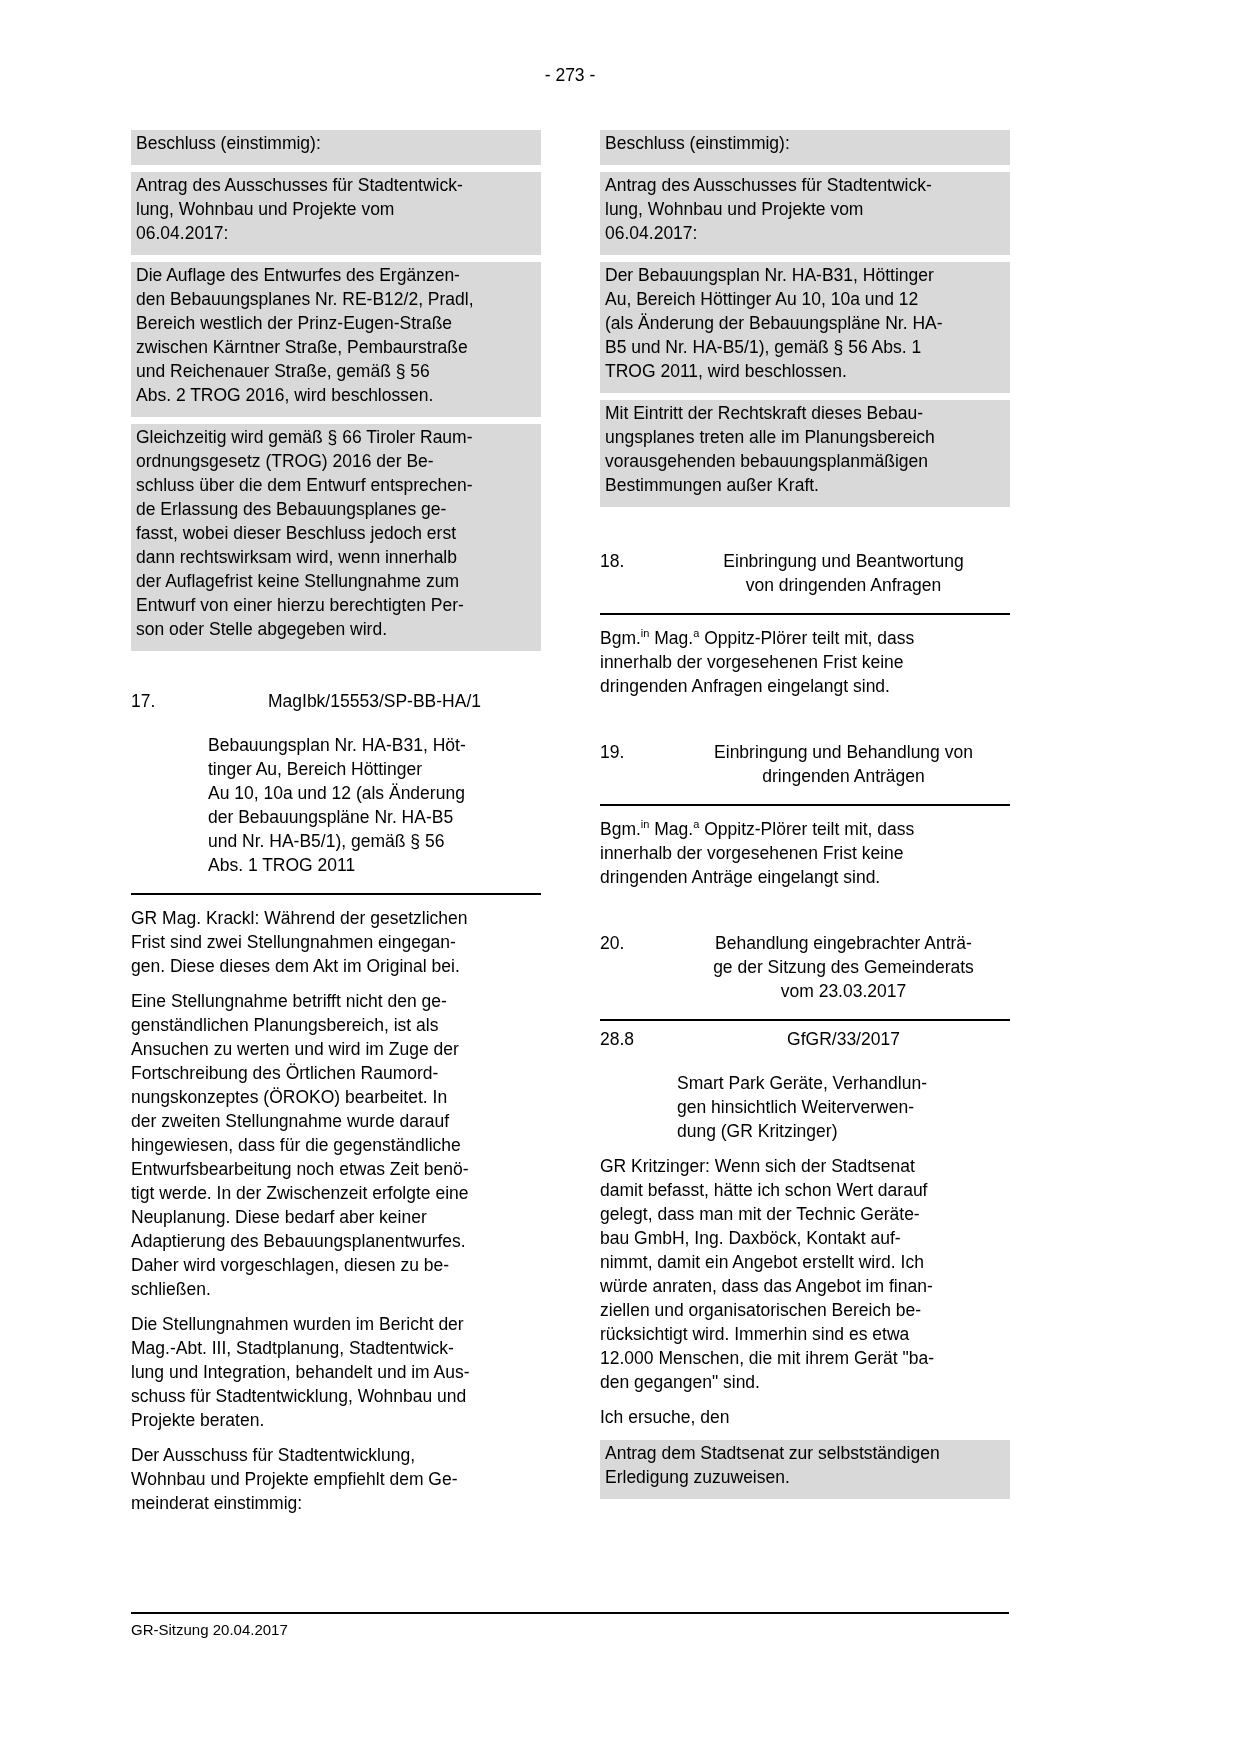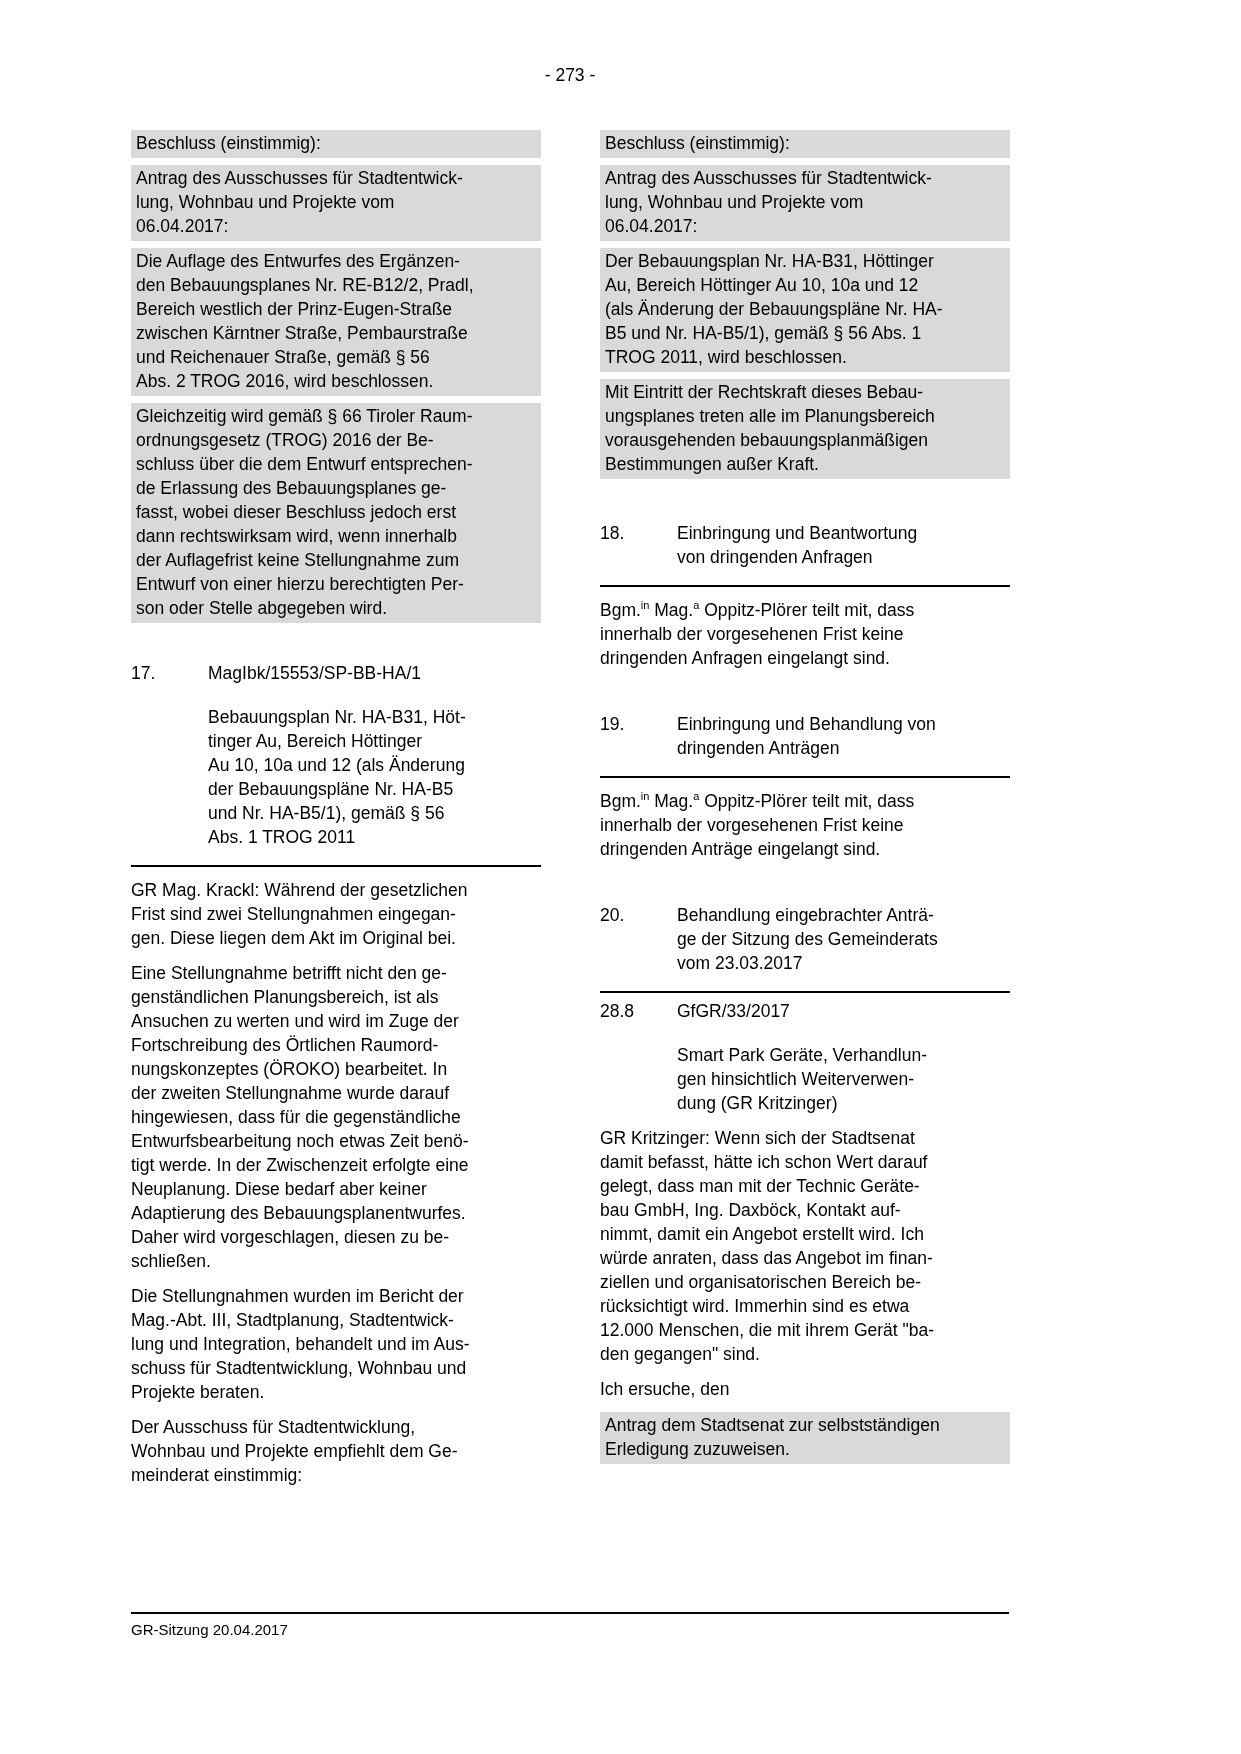--- a/index.html
+++ b/index.html
@@ -6,27 +6,27 @@
   html,body { background:#ffffff; }
   body { font-family:"Liberation Sans", sans-serif; color:#000; }
   .page {
     position:relative; width:1083px; height:1754px; background:#ffffff;
     font-size:17.5px; line-height:24px; overflow:hidden;
   }
   .page-number { position:absolute; top:63px; left:131px; width:878px; text-align:center; }
   .columns { position:absolute; top:130px; left:131px; display:flex; gap:59px; align-items:flex-start; }
   .col { width:410px; }
   .para { white-space:pre-line; }
-  .gray { background:#d9d9d9; padding:1px 4px 3px 5px; margin-bottom:7px; }
+  .gray { background:#d9d9d9; padding:1px 4px 10px 5px; margin-bottom:7px; }
   .body-para { margin-bottom:11px; }
   .agenda-item { display:grid; grid-template-columns:66px 1fr; margin-top:42px; margin-bottom:11px;gap:11px; }
   .agenda-item.tight { margin-top:38px; }
   .agenda-item.no-gap-bottom { margin-bottom:6px; }
   .item-num { grid-column:1; }
-  .item-head { grid-column:2; }
+  .item-head { grid-column:2;text-align:center; }
   .item-subject { grid-column:2; margin-top:9px; }
   .rule { grid-column:1 / -1; border-bottom:2px solid #000; margin-top:5px; }
   sup { vertical-align:super; font-size:11px; line-height:0; }
   .footer { position:absolute; left:131px; top:1612px; width:878px; border-top:2px solid #000; padding-top:6px; font-size:15px; line-height:20px; }
 </style>
 </head>
 <body>
 
 <div class="page">
 
@@ -62,21 +62,21 @@
 tinger Au, Bereich Höttinger
 Au 10, 10a und 12 (als Änderung
 der Bebauungspläne Nr. HA-B5
 und Nr. HA-B5/1), gemäß § 56
 Abs. 1 TROG 2011</span>
         <span class="rule"></span>
       </div>
 
       <div class="para body-para">GR Mag. Krackl: Während der gesetzlichen
 Frist sind zwei Stellungnahmen eingegan-
-gen. Diese liegen dem Akt im Original bei.</div>
+gen. Diese dieses dem Akt im Original bei.</div>
       <div class="para body-para">Eine Stellungnahme betrifft nicht den ge-
 genständlichen Planungsbereich, ist als
 Ansuchen zu werten und wird im Zuge der
 Fortschreibung des Örtlichen Raumord-
 nungskonzeptes (ÖROKO) bearbeitet. In
 der zweiten Stellungnahme wurde darauf
 hingewiesen, dass für die gegenständliche
 Entwurfsbearbeitung noch etwas Zeit benö-
 tigt werde. In der Zwischenzeit erfolgte eine
 Neuplanung. Diese bedarf aber keiner

